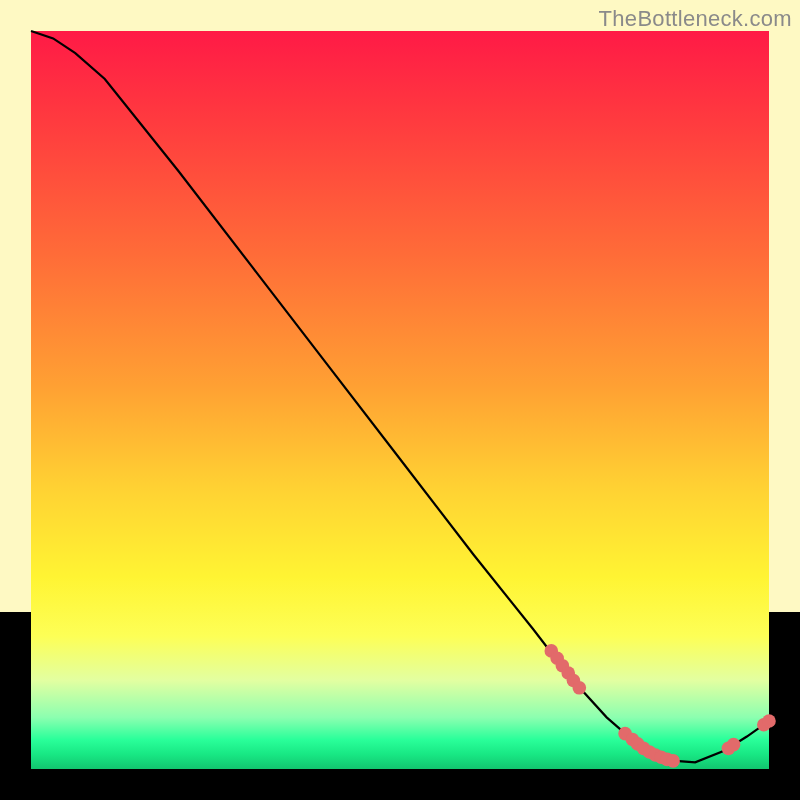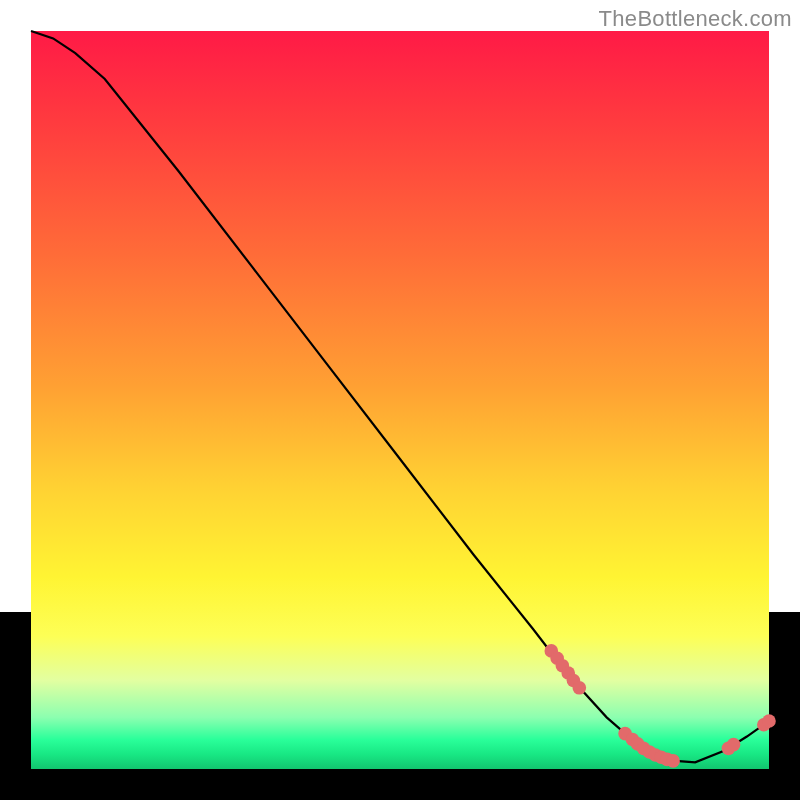--- a/index.html
+++ b/index.html
@@ -8,21 +8,21 @@
     width: 800px;
     height: 800px;
     background: #000;
     font-family: Arial, Helvetica, sans-serif;
     overflow: hidden;
   }
   .stage {
     position: relative;
     width: 800px;
     height: 612px;
-    background: #ffffff;
+    background: #fef9c3;
   }
   .plot {
     position: absolute;
     left: 31px;
     top: 31px;
     width: 738px;
     height: 738px;
     
     background: linear-gradient(
       to bottom,

